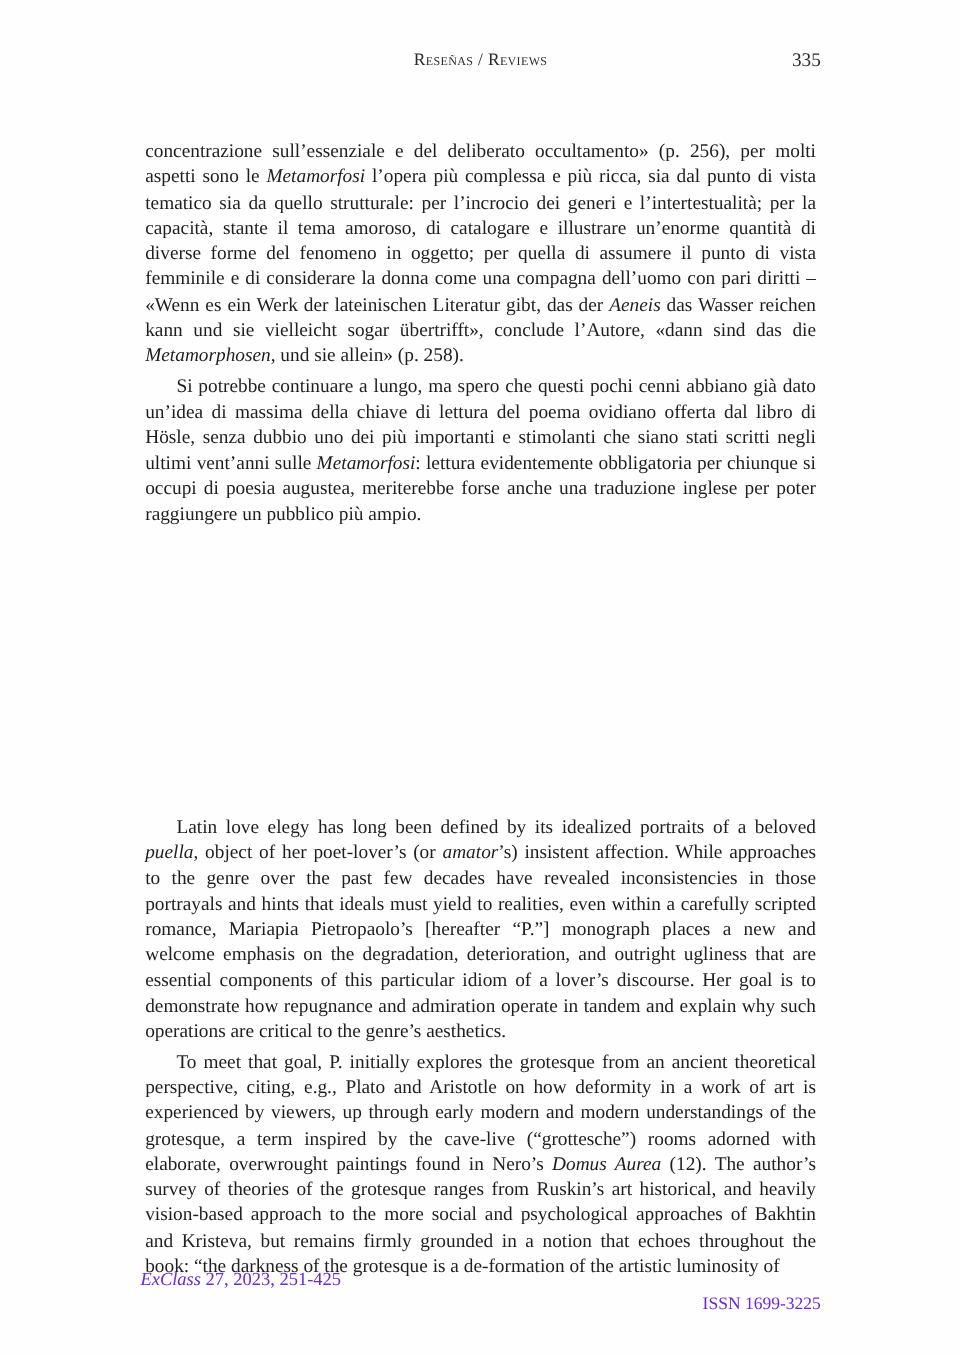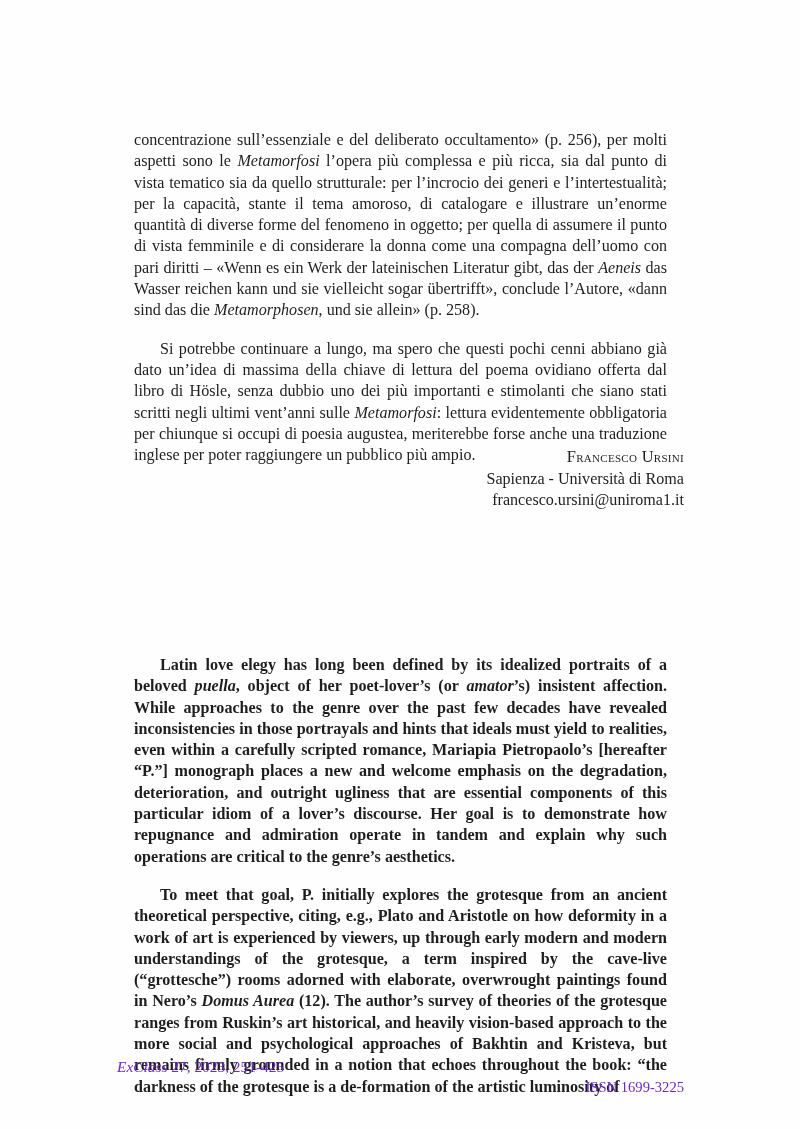--- a/index.html
+++ b/index.html
@@ -55,21 +55,21 @@
     left: 117px;
     width: 567px;
     font-size: 16.1px;
     line-height: 21.3px;
     text-align: justify;
     text-justify: inter-word;
     color: #201d1e;
     hyphens: manual;
   }
   .para {
-    margin: 17px;
+    margin: 4px;
     text-indent: 0;
   }
   .para.indented {
     text-indent: 26px;
   }
   .it { font-style: italic; }
 
   
   .signature {
     position: absolute;
@@ -125,34 +125,33 @@
     white-space: nowrap;
     font-size: 14.6px;
     margin-top: 21px;
   }
 </style>
 </head>
 <body>
 
 <div class="page">
 
+  <div class="running-head">
+    <span class="running-head-title">Reseñas / Reviews</span>
+    <span class="running-head-pageno">335</span>
+  </div>
 
   <div class="body-block" style="top:112px;">
     <p class="para"><span>concentrazione sull’essenziale e del deliberato occultamento» (p. 256), per molti aspetti sono le </span><span class="it">Metamorfosi</span><span> l’opera più complessa e più ricca, sia dal punto di vista tematico sia da quello strutturale: per l’incrocio dei generi e l’intertestualità; per la capacità, stante il tema amoroso, di catalogare e illustrare un’enorme quantità di diverse forme del fenomeno in oggetto; per quella di assumere il punto di vista femminile e di considerare la donna come una compagna dell’uomo con pari diritti – «Wenn es ein Werk der lateinischen Literatur gibt, das der </span><span class="it">Aeneis</span><span> das Wasser reichen kann und sie vielleicht sogar übertrifft», conclude l’Autore, «dann sind das die </span><span class="it">Metamorphosen</span><span>, und sie allein» (p. 258).</span></p>
     <p class="para indented"><span>Si potrebbe continuare a lungo, ma spero che questi pochi cenni abbiano già dato un’idea di massima della chiave di lettura del poema ovidiano offerta dal libro di Hösle, senza dubbio uno dei più importanti e stimolanti che siano stati scritti negli ultimi vent’anni sulle </span><span class="it">Metamorfosi</span><span>: lettura evidentemente obbligatoria per chiunque si occupi di poesia augustea, meriterebbe forse anche una traduzione inglese per poter raggiungere un pubblico più ampio.</span></p>
   </div>
 
-  <div class="signature" style="top:446px;">
-    <div class="sig-name">Francesco Ursini</div>
-    <div>Sapienza - Università di Roma</div>
-    <div>francesco.ursini@uniroma1.it</div>
-  </div>
 
 
-  <div class="body-block" style="top:637px;font-weight:bold;">
+  <div class="body-block" style="top:675px;">
     <p class="para indented"><span>Latin love elegy has long been defined by its idealized portraits of a beloved </span><span class="it">puella</span><span>, object of her poet-lover’s (or </span><span class="it">amator</span><span>’s) insistent affection. While approaches to the genre over the past few decades have revealed inconsistencies in those portrayals and hints that ideals must yield to realities, even within a carefully scripted romance, Mariapia Pietropaolo’s [hereafter “P.”] monograph places a new and welcome emphasis on the degradation, deterioration, and outright ugliness that are essential components of this particular idiom of a lover’s discourse. Her goal is to demonstrate how repugnance and admiration operate in tandem and explain why such operations are critical to the genre’s aesthetics.</span></p>
     <p class="para indented"><span>To meet that goal, P. initially explores the grotesque from an ancient theoretical perspective, citing, e.g., Plato and Aristotle on how deformity in a work of art is experienced by viewers, up through early modern and modern understandings of the grotesque, a term inspired by the cave-live (“grottesche”) rooms adorned with elaborate, overwrought paintings found in Nero’s </span><span class="it">Domus Aurea</span><span> (12). The author’s survey of theories of the grotesque ranges from Ruskin’s art historical, and heavily vision-based approach to the more social and psychological approaches of Bakhtin and Kristeva, but remains firmly grounded in a notion that echoes throughout the book: “the darkness of the grotesque is a de-formation of the artistic luminosity of</span></p>
   </div>
 
   <div class="footer">
     <span class="footer-left"><span class="it">ExClass</span><span> 27, 2023, 251-425</span></span>
     <span class="footer-right">ISSN 1699-3225</span>
   </div>
 
 </div>

